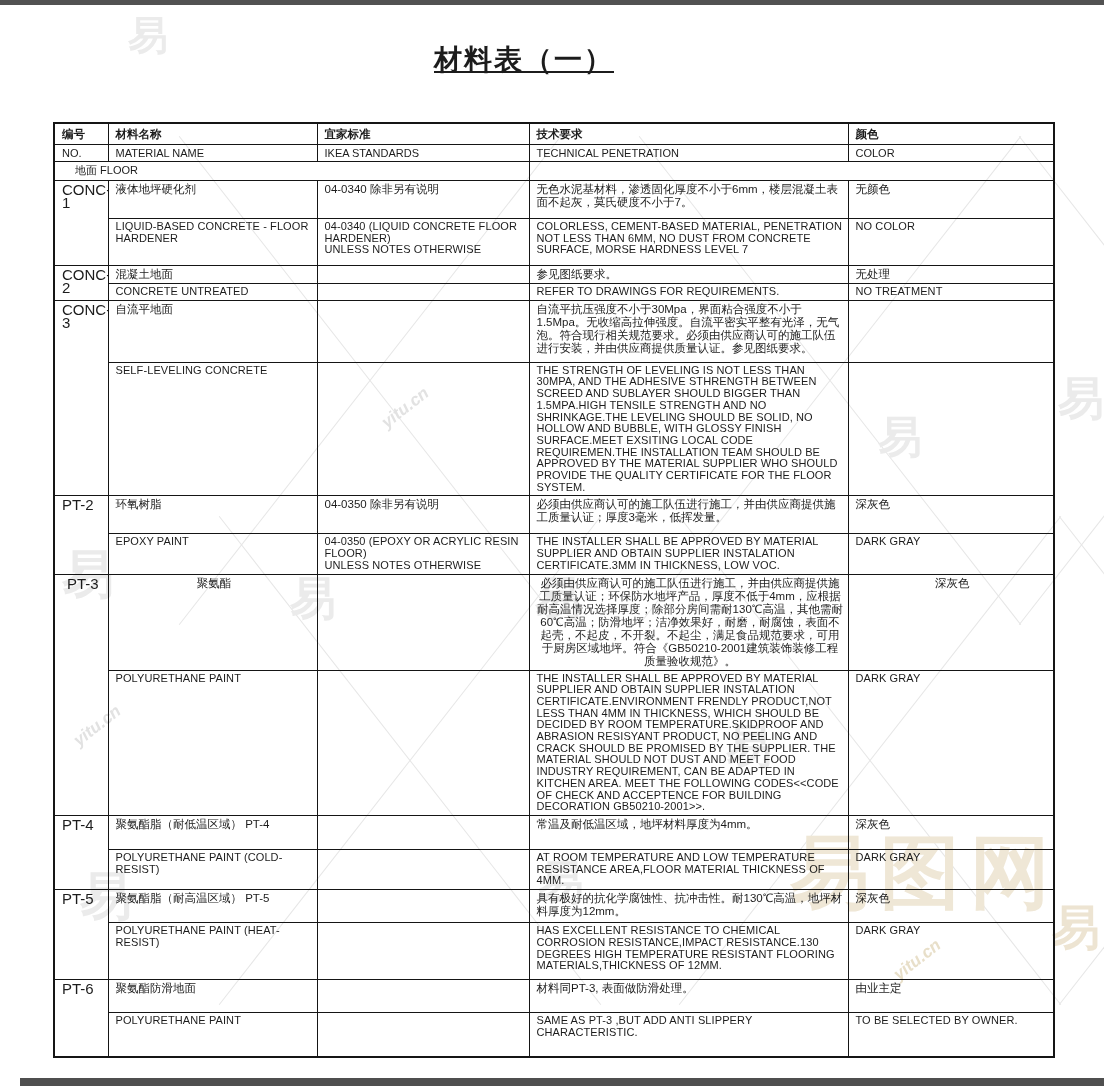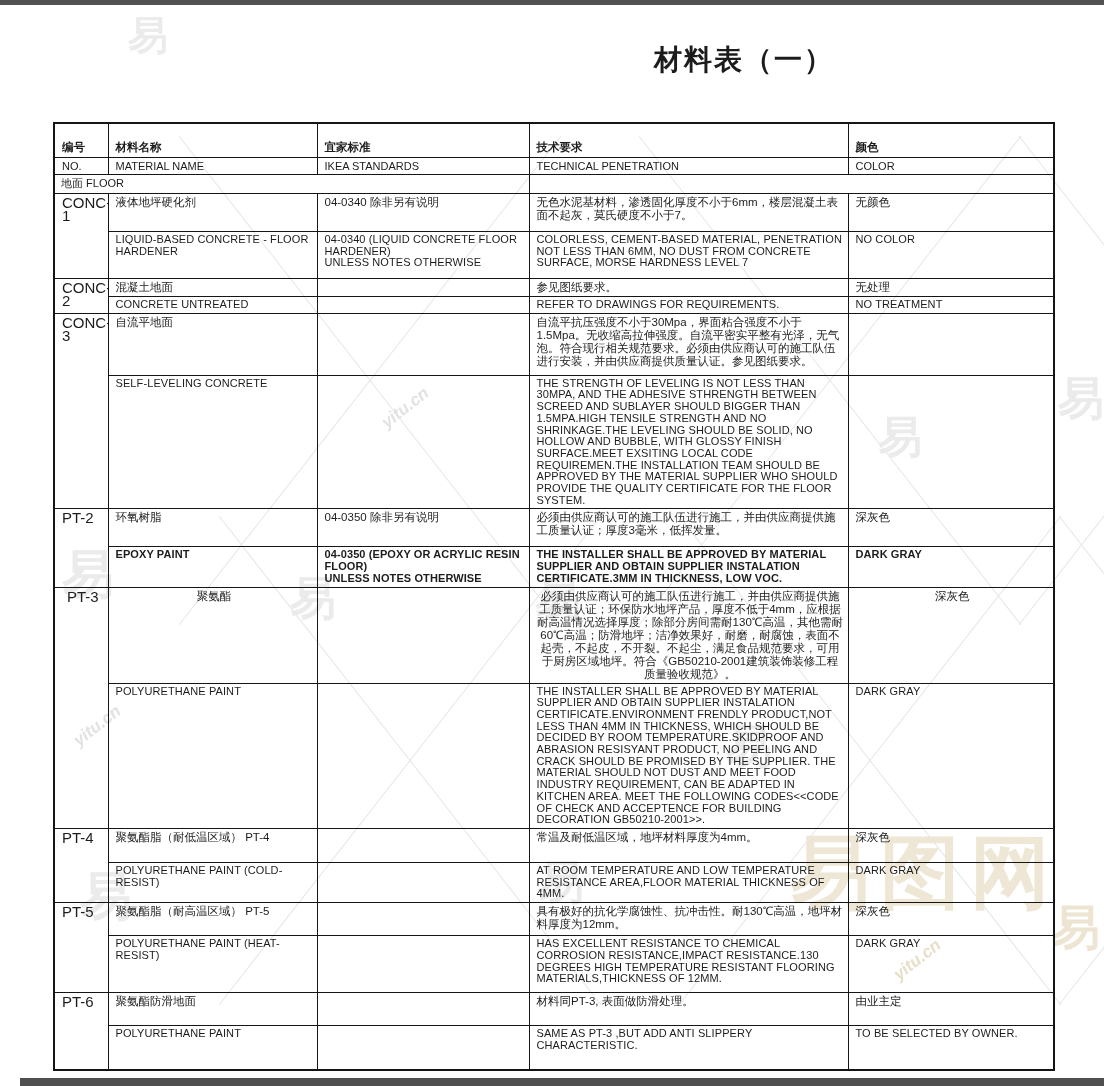--- a/index.html
+++ b/index.html
@@ -7,31 +7,31 @@
   body {
     width:1104px; height:1086px; position:relative; overflow:hidden;
     background:#ffffff; color:#1c1c1c;
     font-family:"Liberation Sans", sans-serif;
   }
   
   .topbar { position:absolute; top:0; left:0; width:1104px; height:5px; background:#525252; z-index:3; }
   .bottombar { position:absolute; top:1078px; left:20px; width:1084px; height:8px; background:#4f4f4f; z-index:3; }
 
   
-  .titles { position:absolute; top:44px; left:434px; width:400px; text-align:right; z-index:2; }
+  .titles { position:absolute; top:44px; left:434px; width:400px; text-align:left; z-index:2;text-decoration:underline; }
   .title-cn { font-size:28px; font-weight:bold; letter-spacing:2px; line-height:32px; }
   .title-en { font-size:25px; font-weight:normal; letter-spacing:0.5px; margin-top:7px; }
 
   
   .tbl-wrap { position:absolute; left:53px; top:122px; z-index:2; }
   table.mat { border-collapse:collapse; table-layout:fixed; width:1000px; border:2px solid #151515; background:transparent; }
   table.mat td { border:1px solid #151515; vertical-align:top; padding:2px 4px 2px 7px; overflow:hidden; }
   .col-no{width:54px;} .col-name{width:209px;} .col-std{width:212px;} .col-tech{width:319px;} .col-color{width:206px;}
 
-  tr.hdr-cn td { font-weight:bold; font-size:11.5px; padding-top:16px; }
+  tr.hdr-cn td { font-weight:bold; font-size:11.5px; padding-top:3px; }
   tr.hdr-en td { font-size:11px; padding-top:2px; }
   tr.floor td { font-size:11px; padding-top:1px; }
 
   .cn td { font-size:11.5px; line-height:13px; }
   .en td { font-size:11px; line-height:11.7px; letter-spacing:0.1px; }
   td.no-cell { font-size:15px; padding-left:6px; }
   td.std-cell, td.tech-cell { padding-left:6px; padding-right:4px; white-space:pre-line; }
   td.color-cell { padding-left:8px; }
 
   
@@ -102,21 +102,21 @@
     <td class="color-cell">颜色</td>
   </tr>
   <tr class="hdr-en" style="height:14px;">
     <td class="no-cell">NO.</td>
     <td>MATERIAL NAME</td>
     <td class="std-cell">IKEA STANDARDS</td>
     <td class="tech-cell">TECHNICAL PENETRATION</td>
     <td class="color-cell">COLOR</td>
   </tr>
   <tr class="floor" style="height:14px;">
-    <td colspan="3" style="padding-left:6px;">地面 FLOOR</td>
+    <td colspan="3" style="padding-left:20px;">地面 FLOOR</td>
     <td colspan="2"></td>
   </tr>
 
   <tr class="cn" style="height:38px;">
     <td class="no-cell" rowspan="2">CONC-1</td>
     <td>液体地坪硬化剂</td>
     <td class="std-cell">04-0340  除非另有说明</td>
     <td class="tech-cell">无色水泥基材料，渗透固化厚度不小于6mm，楼层混凝土表面不起灰，莫氏硬度不小于7。</td>
     <td class="color-cell">无颜色</td>
   </tr>
@@ -156,21 +156,21 @@
     <td class="color-cell"></td>
   </tr>
 
   <tr class="cn" style="height:38px;margin-left:32px;">
     <td class="no-cell" rowspan="2">PT-2</td>
     <td>环氧树脂</td>
     <td class="std-cell">04-0350  除非另有说明</td>
     <td class="tech-cell">必须由供应商认可的施工队伍进行施工，并由供应商提供施工质量认证；厚度3毫米，低挥发量。</td>
     <td class="color-cell">深灰色</td>
   </tr>
-  <tr class="en" style="height:36px;font-weight:bold;">
+  <tr class="en" style="height:36px;">
     <td>EPOXY PAINT</td>
     <td class="std-cell">04-0350 (EPOXY OR ACRYLIC RESIN FLOOR)
 UNLESS NOTES OTHERWISE</td>
     <td class="tech-cell">THE INSTALLER SHALL BE APPROVED BY MATERIAL SUPPLIER AND OBTAIN SUPPLIER INSTALATION CERTIFICATE.3MM IN THICKNESS, LOW VOC.</td>
     <td class="color-cell">DARK GRAY</td>
   </tr>
 
   <tr class="cn" style="height:96px;text-align:center;">
     <td class="no-cell" rowspan="2">PT-3</td>
     <td>聚氨酯</td>

